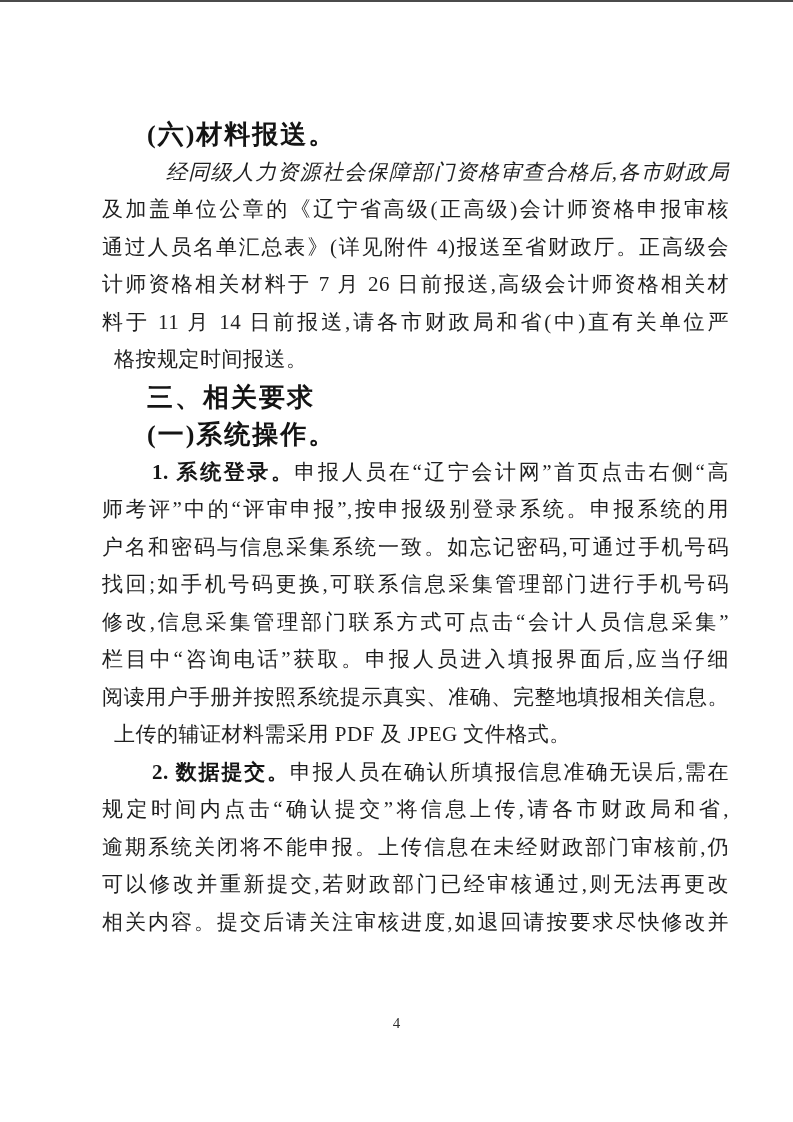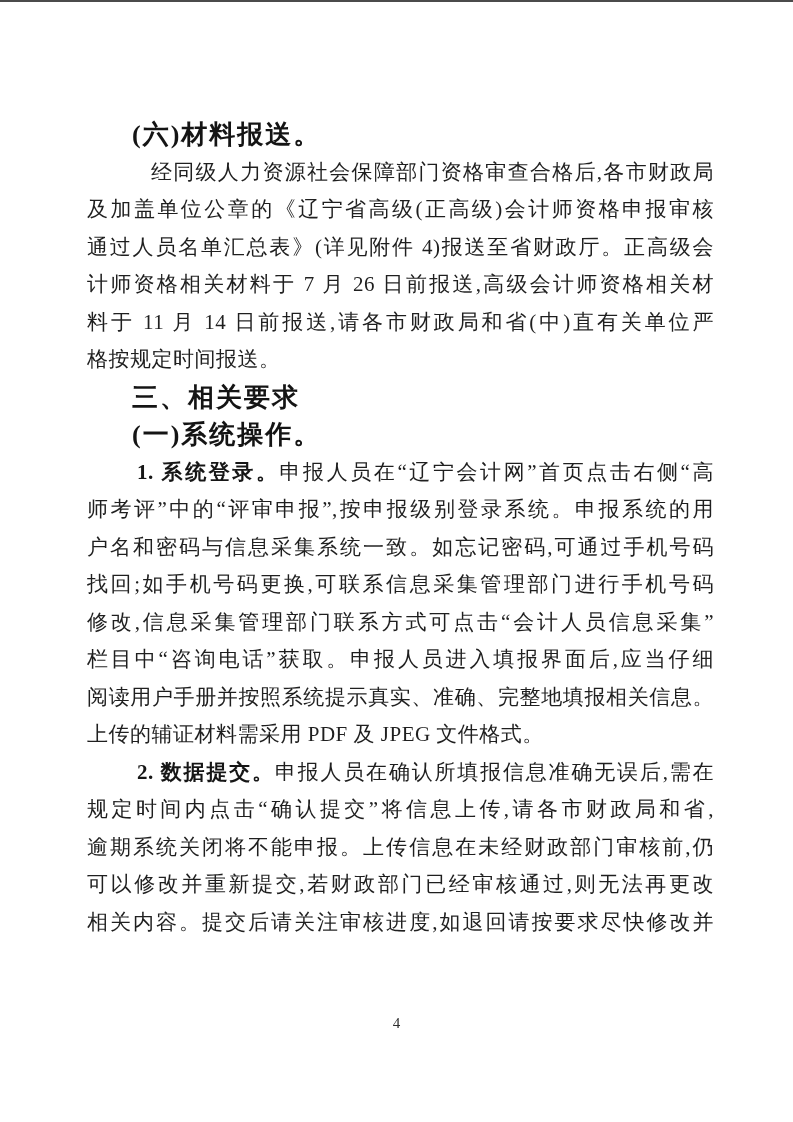--- a/index.html
+++ b/index.html
@@ -14,38 +14,38 @@
   }
   .top-edge {
     position: absolute;
     top: 0; left: 0;
     width: 100%;
     height: 2px;
     background: #4b4b4b;
   }
   .content {
     position: absolute;
-    left: 87px;
+    left: 102px;
     top: 116px;
     width: 627px;
   }
   .ln {
     font-size: 21px;
     line-height: 37.5px;
     height: 37.5px;
     color: #1f1f1f;
     letter-spacing: 0.5px;
     text-align: justify;
     text-align-last: justify;
     white-space: normal;
     overflow: visible;
   }
-  .ln.first { text-indent: 64px; }
+  .ln.first { text-indent: 64px; font-style: italic; }
   .ln.first-num { text-indent: 50px; }
-  .ln.open { text-align: left; text-align-last: left; }
+  .ln.open { text-align: left; text-align-last: left; margin-left: 12px; }
   .ln .lead { font-weight: bold; color: #161616; }
   .ln.h1 {
     font-family: Liberation Serif, serif;
     font-weight: bold;
     font-size: 26px;
     color: #141414;
     text-indent: 45px;
     text-align: left;
     text-align-last: left;
     letter-spacing: 2px;

